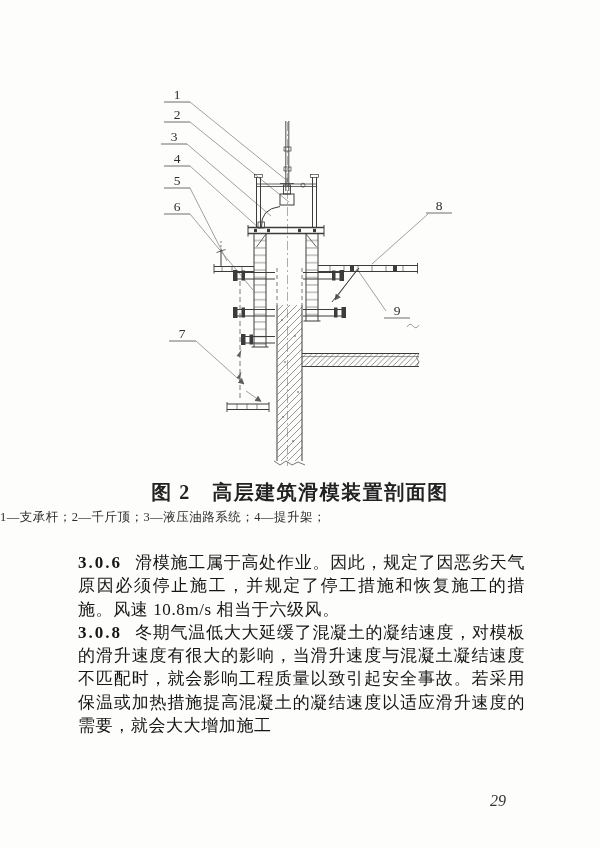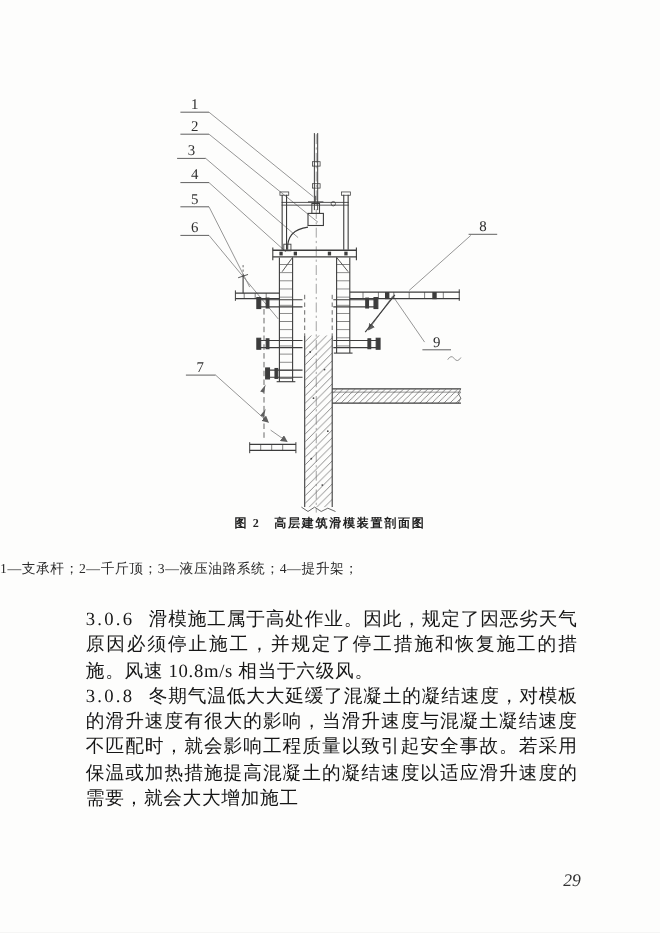--- a/index.html
+++ b/index.html
@@ -3,38 +3,38 @@
 <meta charset="utf-8">
 <style>
   html,body{margin:0;padding:0;background:#e8e8e8;}
   .page{
     position:relative;width:600px;height:848px;margin:0 auto;
     background:#fdfdfc;overflow:hidden;
     font-family:"Liberation Serif","DejaVu Serif",serif;color:#1c1c1c;
   }
   .diagram{position:absolute;top:0;left:0;}
   .fig-caption{
-    position:absolute;top:468px;left:0;width:100%;text-align:center;
-    font-size:11px;font-weight:bold;letter-spacing:1.5px;color:#222;
+    position:absolute;top:479px;left:0;width:100%;text-align:center;
+    font-size:20px;font-weight:bold;letter-spacing:1.5px;color:#222;
   }
   .fig-legend{
     position:absolute;left:0;width:100%;
     font-size:12.5px;letter-spacing:.5px;color:#2a2a2a;
   }
   .lg1{top:509px}
   .lg2{top:527px}
   .bodytext{
     position:absolute;top:551px;left:78px;width:447px;
     font-size:17px;line-height:23.3px;text-align:justify;
     letter-spacing:.6px;color:#161616;
   }
   .para{margin:0;}
-  .para .num{font-weight:normal;letter-spacing:2px;padding-right:13px;white-space:nowrap;}
+  .para .num{font-weight:bold;letter-spacing:2px;padding-right:13px;white-space:nowrap;}
   .pageno{
-    position:absolute;top:792px;left:468px;width:60px;text-align:right;
+    position:absolute;top:792px;left:468px;width:60px;text-align:center;
     font-style:italic;font-size:16px;color:#333;
   }
   svg text{font-family:"Liberation Serif","DejaVu Serif",serif;}
 </style>
 </head>
 <body>
 
 <div class="page">
 
   <svg class="diagram" width="600" height="485" viewBox="0 0 600 485">

